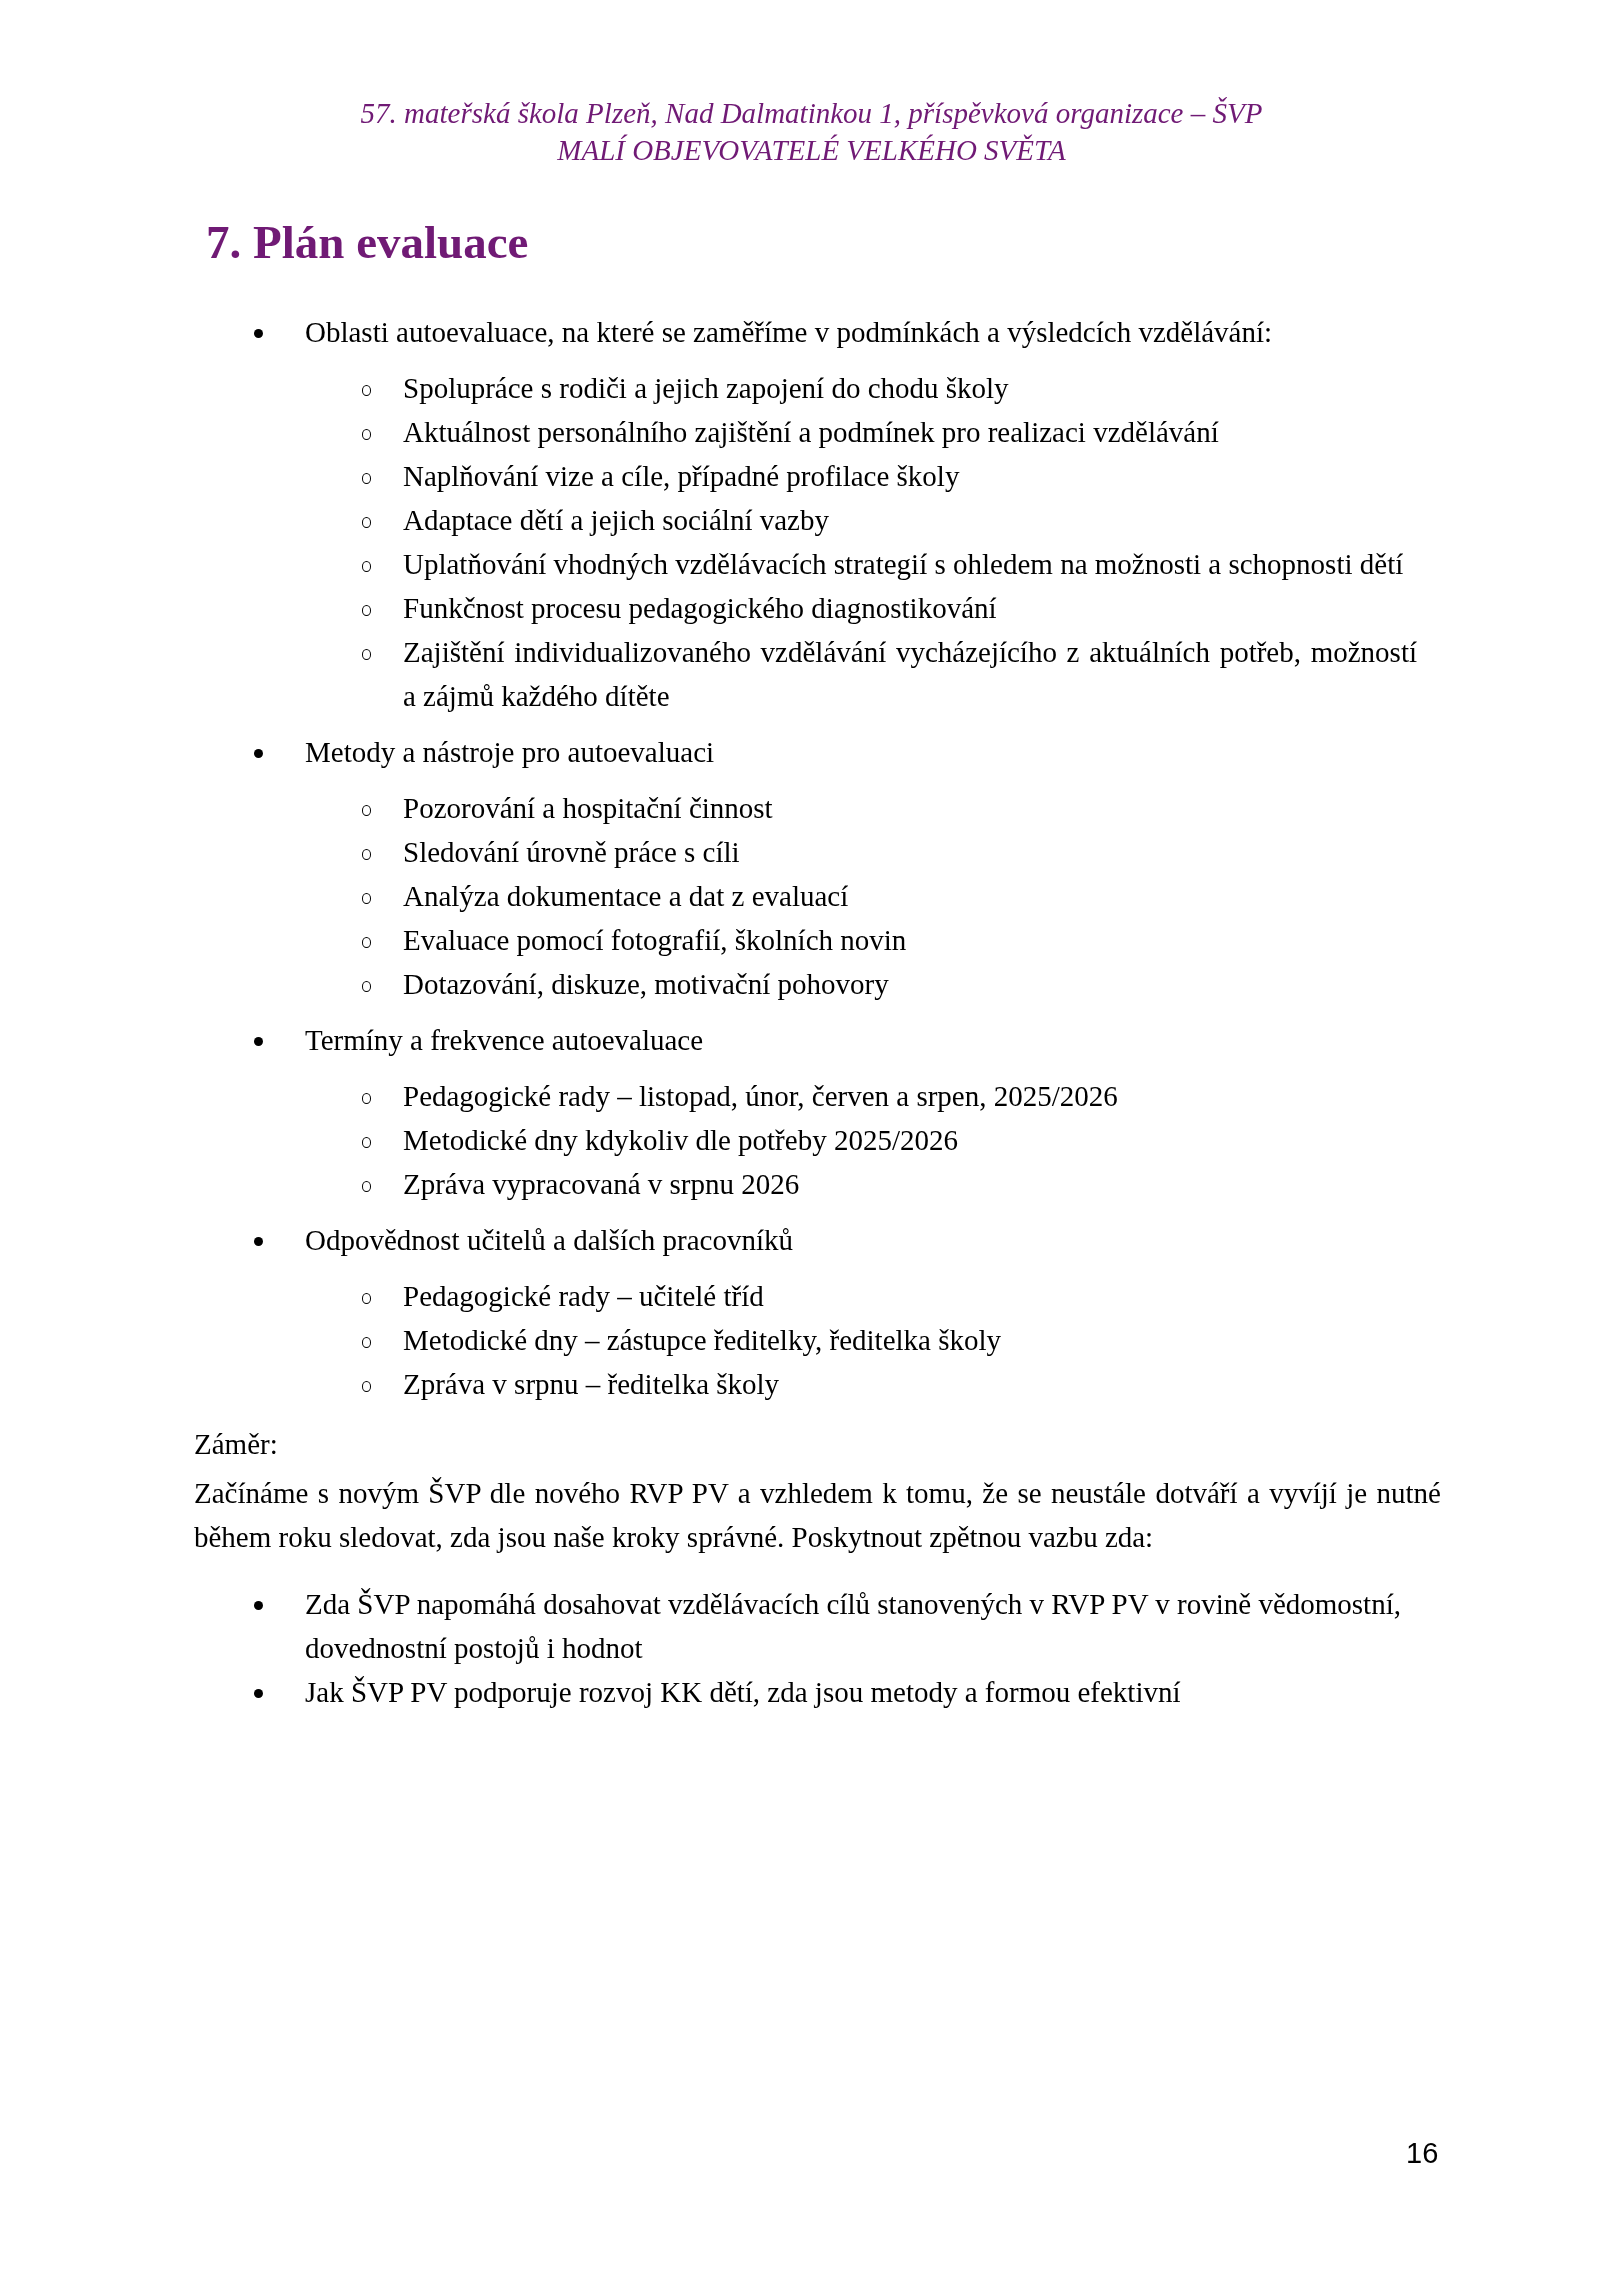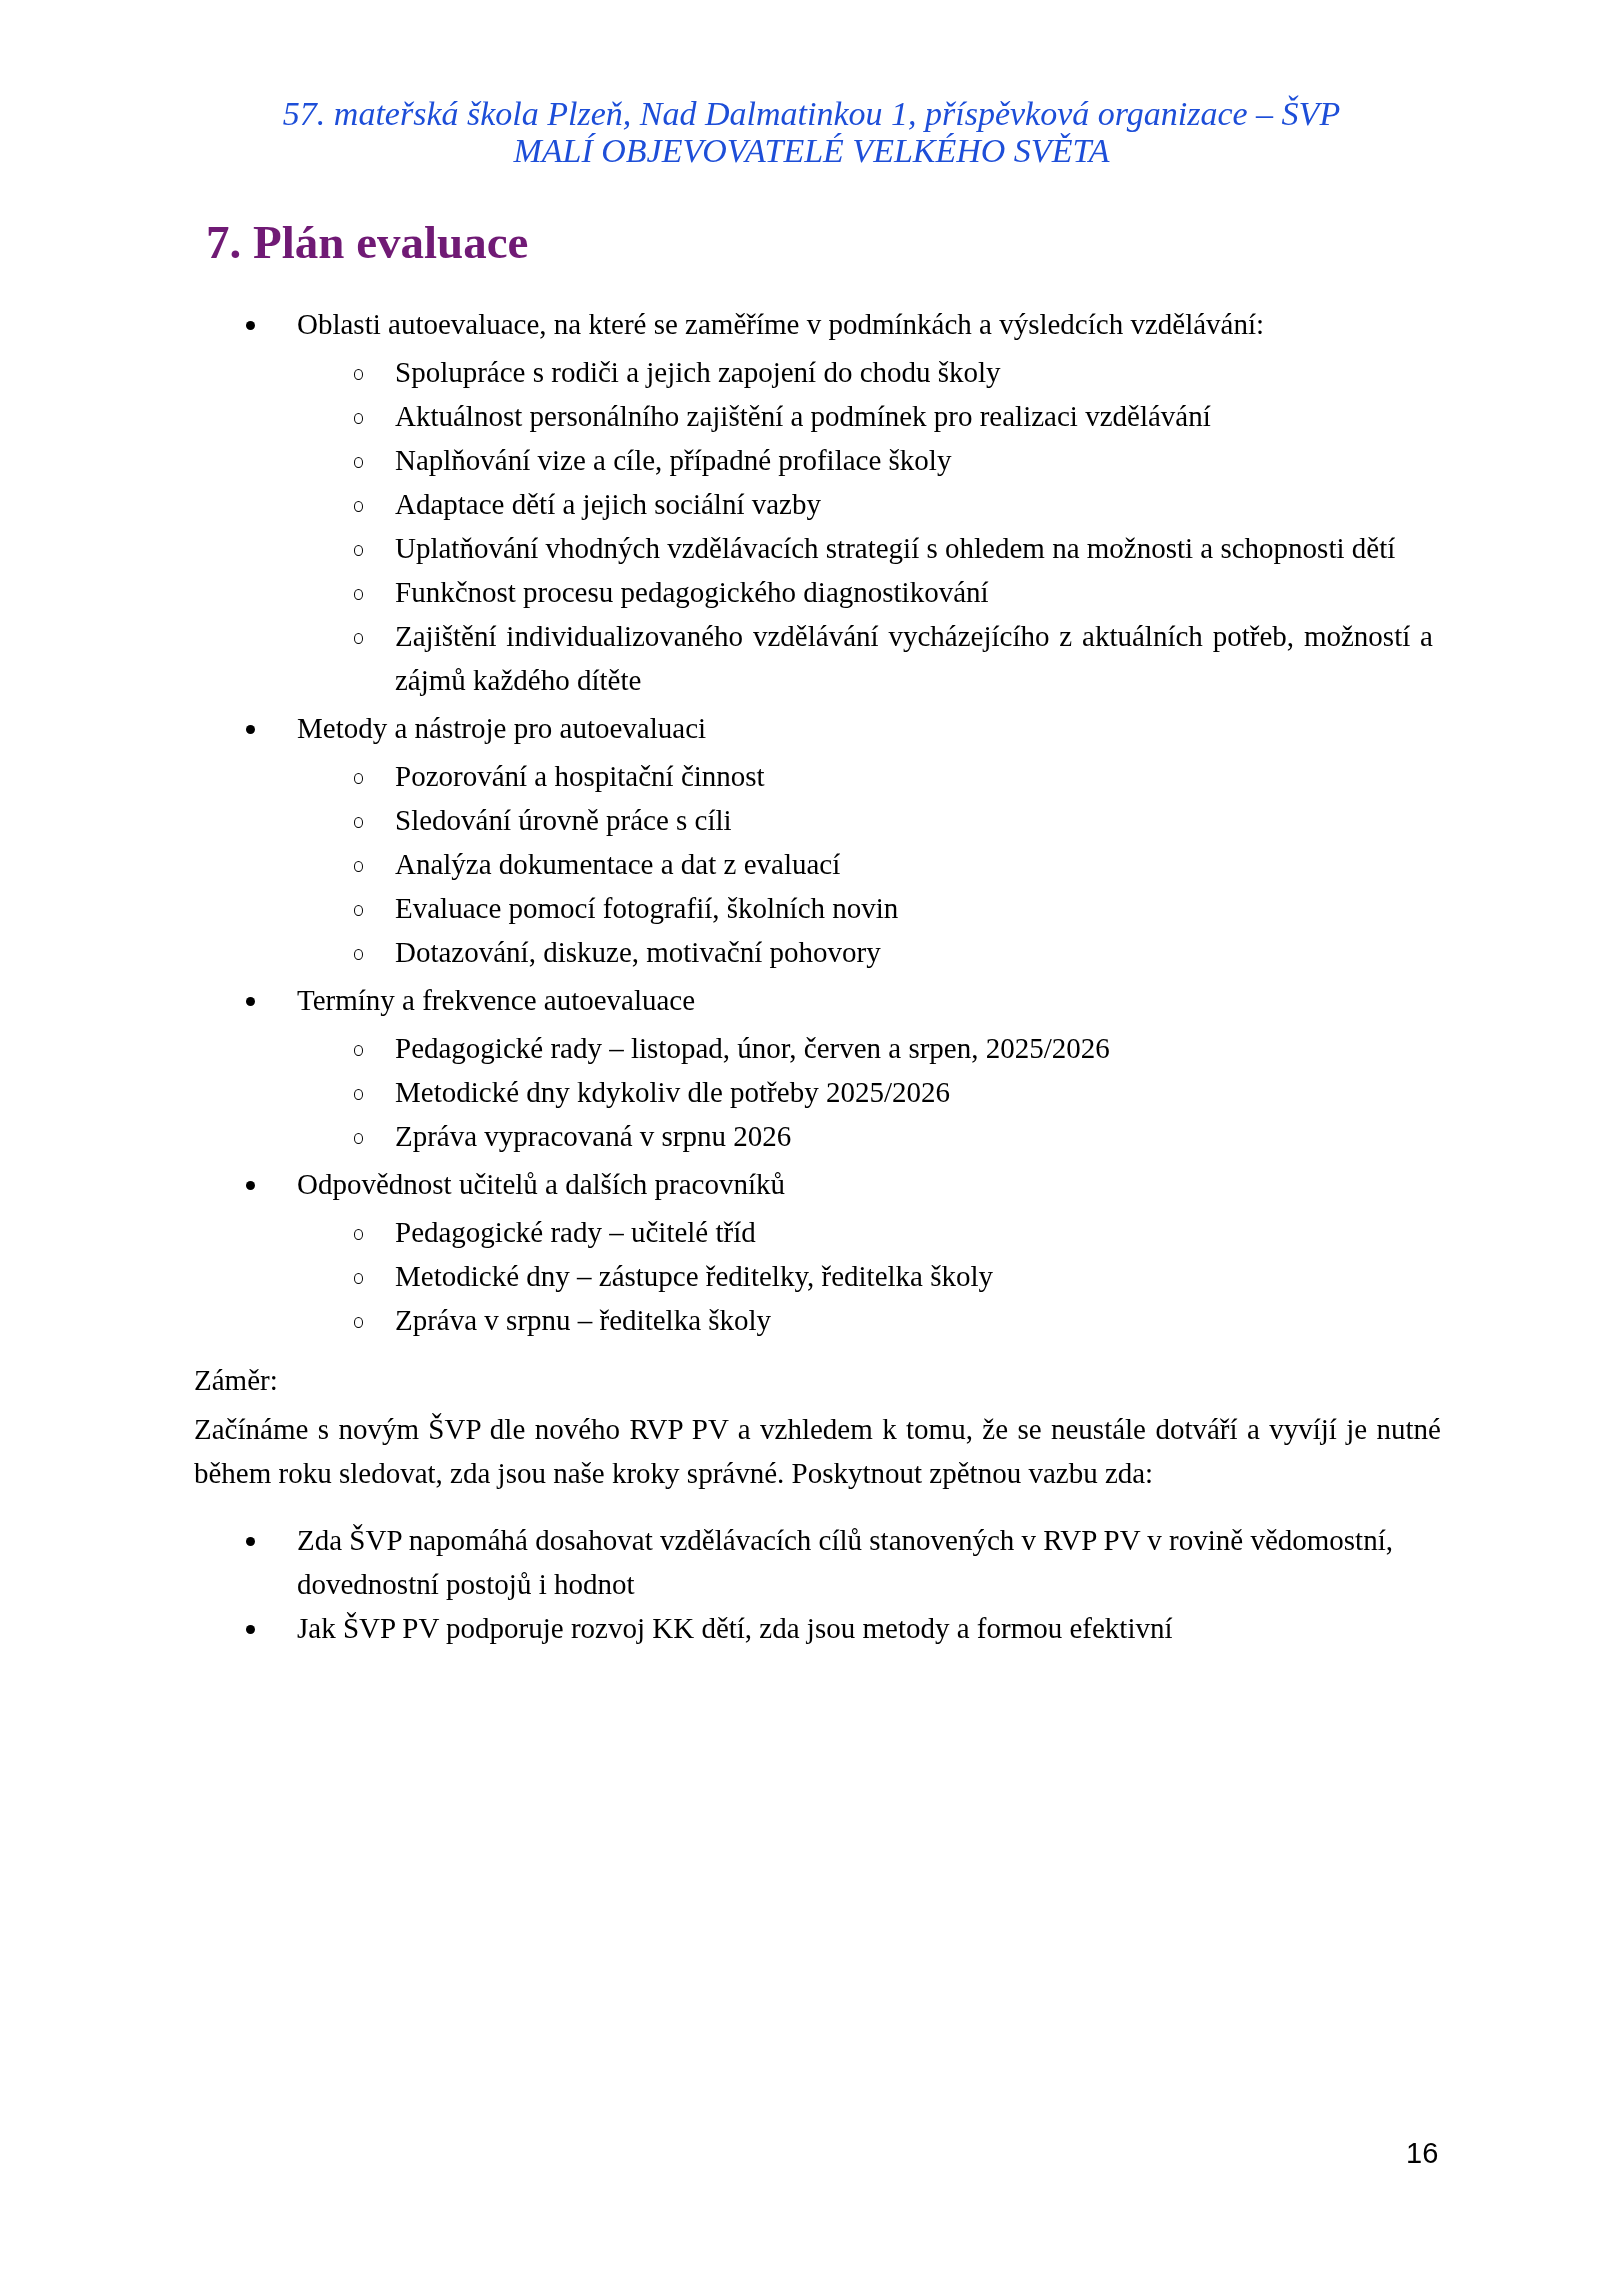--- a/index.html
+++ b/index.html
@@ -1,24 +1,24 @@
 <!DOCTYPE html>
 <html style="font-size:13.5px"><head>
 <meta charset="utf-8">
 <style>
   html, body { margin: 0; padding: 0; background: #ffffff; }
   body { width: 1623px; height: 2295px; position: relative; overflow: hidden;
          font-family: "Liberation Serif", "DejaVu Serif", serif; color: #000; }
   .header { position: absolute; top: 95px; left: 0; width: 1623px; text-align: center;
-            color: #1d4ed8; font-style: italic; font-size: 34px; line-height: 37px; }
+            color: #701a75; font-style: italic; font-size: 29px; line-height: 37px; }
   .title { position: absolute; top: 201px; left: 194px; margin: 12px;
            color: #701a75; font-weight: bold; font-size: 47px; line-height: 59px; }
   .content { position: absolute; top: 298px; left: 194px; width: 1247px;
              font-size: 29px; line-height: 44px; }
-  ul { margin: 4px; padding: 0; list-style: none; }
+  ul { margin: 12px; padding: 0; list-style: none; }
   .l1 > li { position: relative; padding-left: 99px; }
   .l1 > li > .bullet { position: absolute; left: 48px; top: 0; width: 8.5px; height: 44px; }
   .l1 > li > .bullet::before { content: ""; position: absolute; left: 0; top: 18.6px;
              width: 9.3px; height: 9.3px; border-radius: 50%; background: #000; }
   .l2 > li { position: relative; padding-left: 98px; text-align: justify; margin-left: -99px; }
   .l2 { margin-left: 99px; }
   .l2 > li > .circle { position: absolute; left: 57px; top: 0; width: 13.5px; height: 44px; }
   .l2 > li > .circle::before { content: ""; position: absolute; left: 0; top: 19.4px;
              width: 9.3px; height: 11px; border-radius: 50%; border: 1.7px solid #000; box-sizing: border-box; }
   .justify-last { text-align: justify; }

